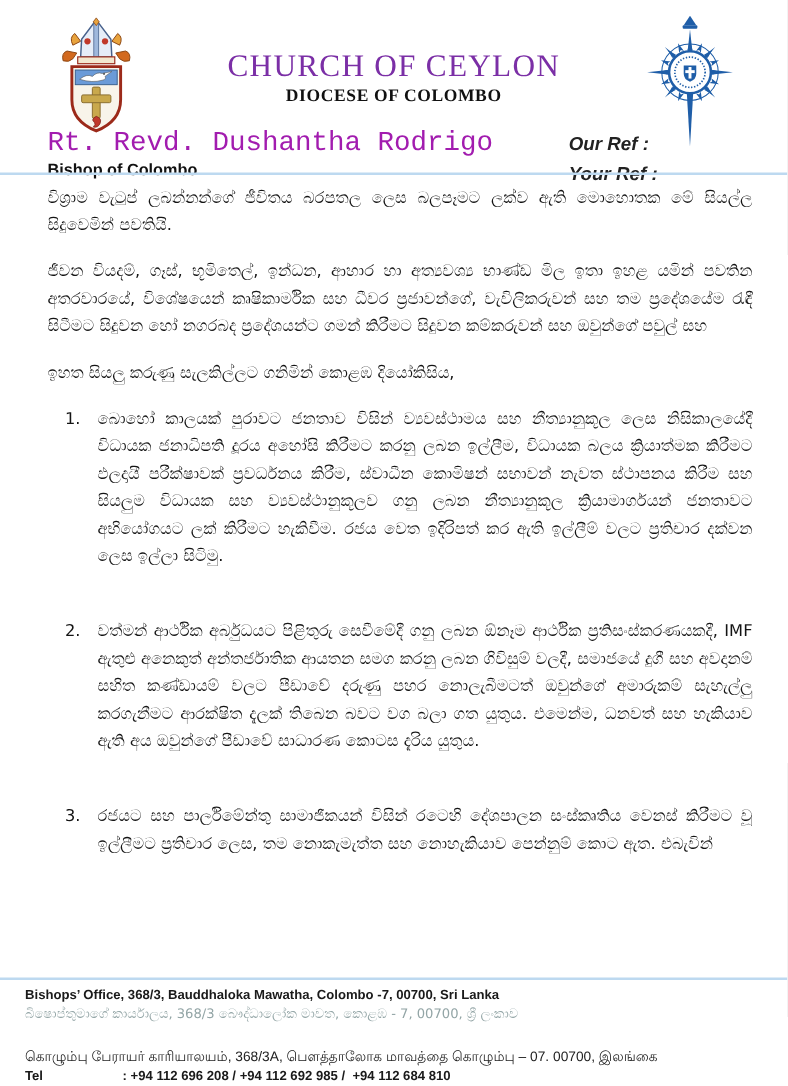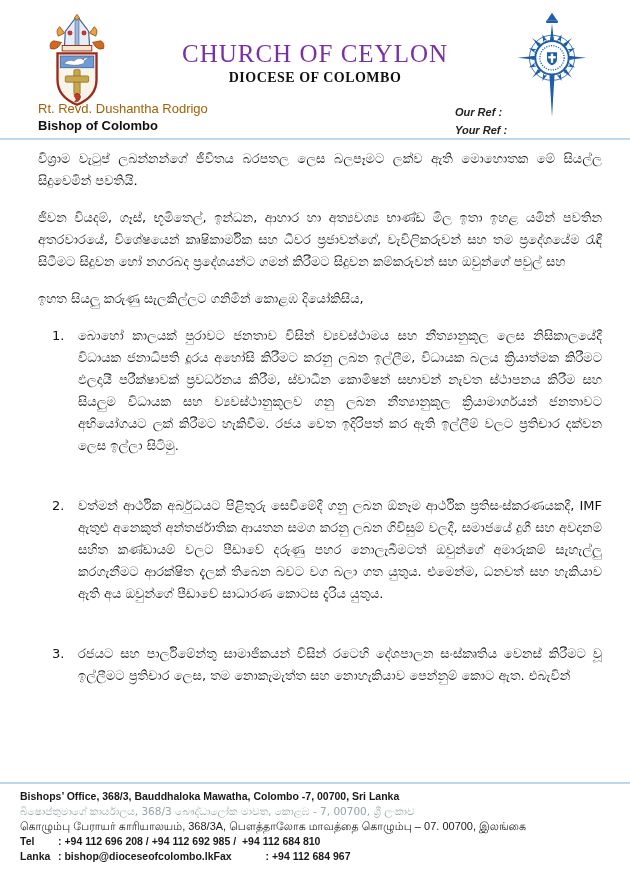--- a/index.html
+++ b/index.html
@@ -21,44 +21,44 @@
     font-weight:normal;font-size:25px;letter-spacing:1px;
     color:#7B2FA6;
   }
   .org-subtitle{
     font-family:"Liberation Serif","DejaVu Serif",serif;
     font-weight:bold;font-size:14px;letter-spacing:.5px;
     color:#111;margin-top:2px;
   }
   .compass{position:absolute;right:32px;top:8px;width:92px;height:118px;}
   .bishop-block{position:absolute;left:38px;top:102px;line-height:1.15;}
-  .bishop-name{font-size:13px;color:#a16207;}
+  .bishop-name{font-size:22px;color:#a21caf;font-family:Liberation Mono, monospace;}
   .bishop-title{font-size:13px;font-weight:bold;color:#111;margin-top:2px;}
-  .refs{position:absolute;left:455px;top:104px;font-style:italic;font-weight:bold;font-size:11px;color:#222;line-height:1.6;}
+  .refs{position:absolute;left:455px;top:104px;font-style:italic;font-weight:bold;font-size:15px;color:#222;line-height:1.6;}
   .header-rule{position:absolute;left:0;right:0;top:138px;height:2px;background:#BDD9F0;}
   
   .letter-body{
     position:absolute;top:148px;left:38px;right:28px;
     font-size:13px;line-height:22px;text-align:justify;color:#141414;
     font-family:"DejaVu Sans","Liberation Sans",sans-serif;
   }
   .letter-body p{margin:0 0 15px 0;}
   .intro-line{margin:0 0 24px 0;text-align:left;}
   .list-item{display:flex;margin:0 0 38px 0;}
   .list-item:last-child{margin-bottom:0;}
   .item-number{width:26px;flex:0 0 26px;padding-left:14px;box-sizing:content-box;}
   .item-text{flex:1;text-align:justify;}
   
   .page-footer{position:absolute;left:0;right:0;bottom:0;height:87px;}
   .footer-rule{height:2px;background:#BDD9F0;}
   .footer-lines{padding:5px 20px 0 20px;font-size:10.5px;line-height:15px;color:#1a1a1a;}
   .addr-en{font-weight:bold;}
   .addr-si{color:#93A5A6;font-family:"DejaVu Sans",sans-serif;}
-  .addr-ta{color:#222;font-size:11px;}
-  .contact-row{display:flex;font-weight:bold;}
+  .addr-ta{color:#222;font-size:11px;margin-top:20px;}
+  .contact-row{display:flex;font-weight:bold;gap:40px;}
   .contact-label{width:38px;flex:0 0 38px;}
   .contact-value{white-space:pre;}
   .email-fax-row{display:flex;font-weight:bold;}
   .fax-group{display:flex;}
   .fax-label{width:52px;flex:0 0 52px;}
 </style>
 </head>
 <body>
 
 <div class="page">

